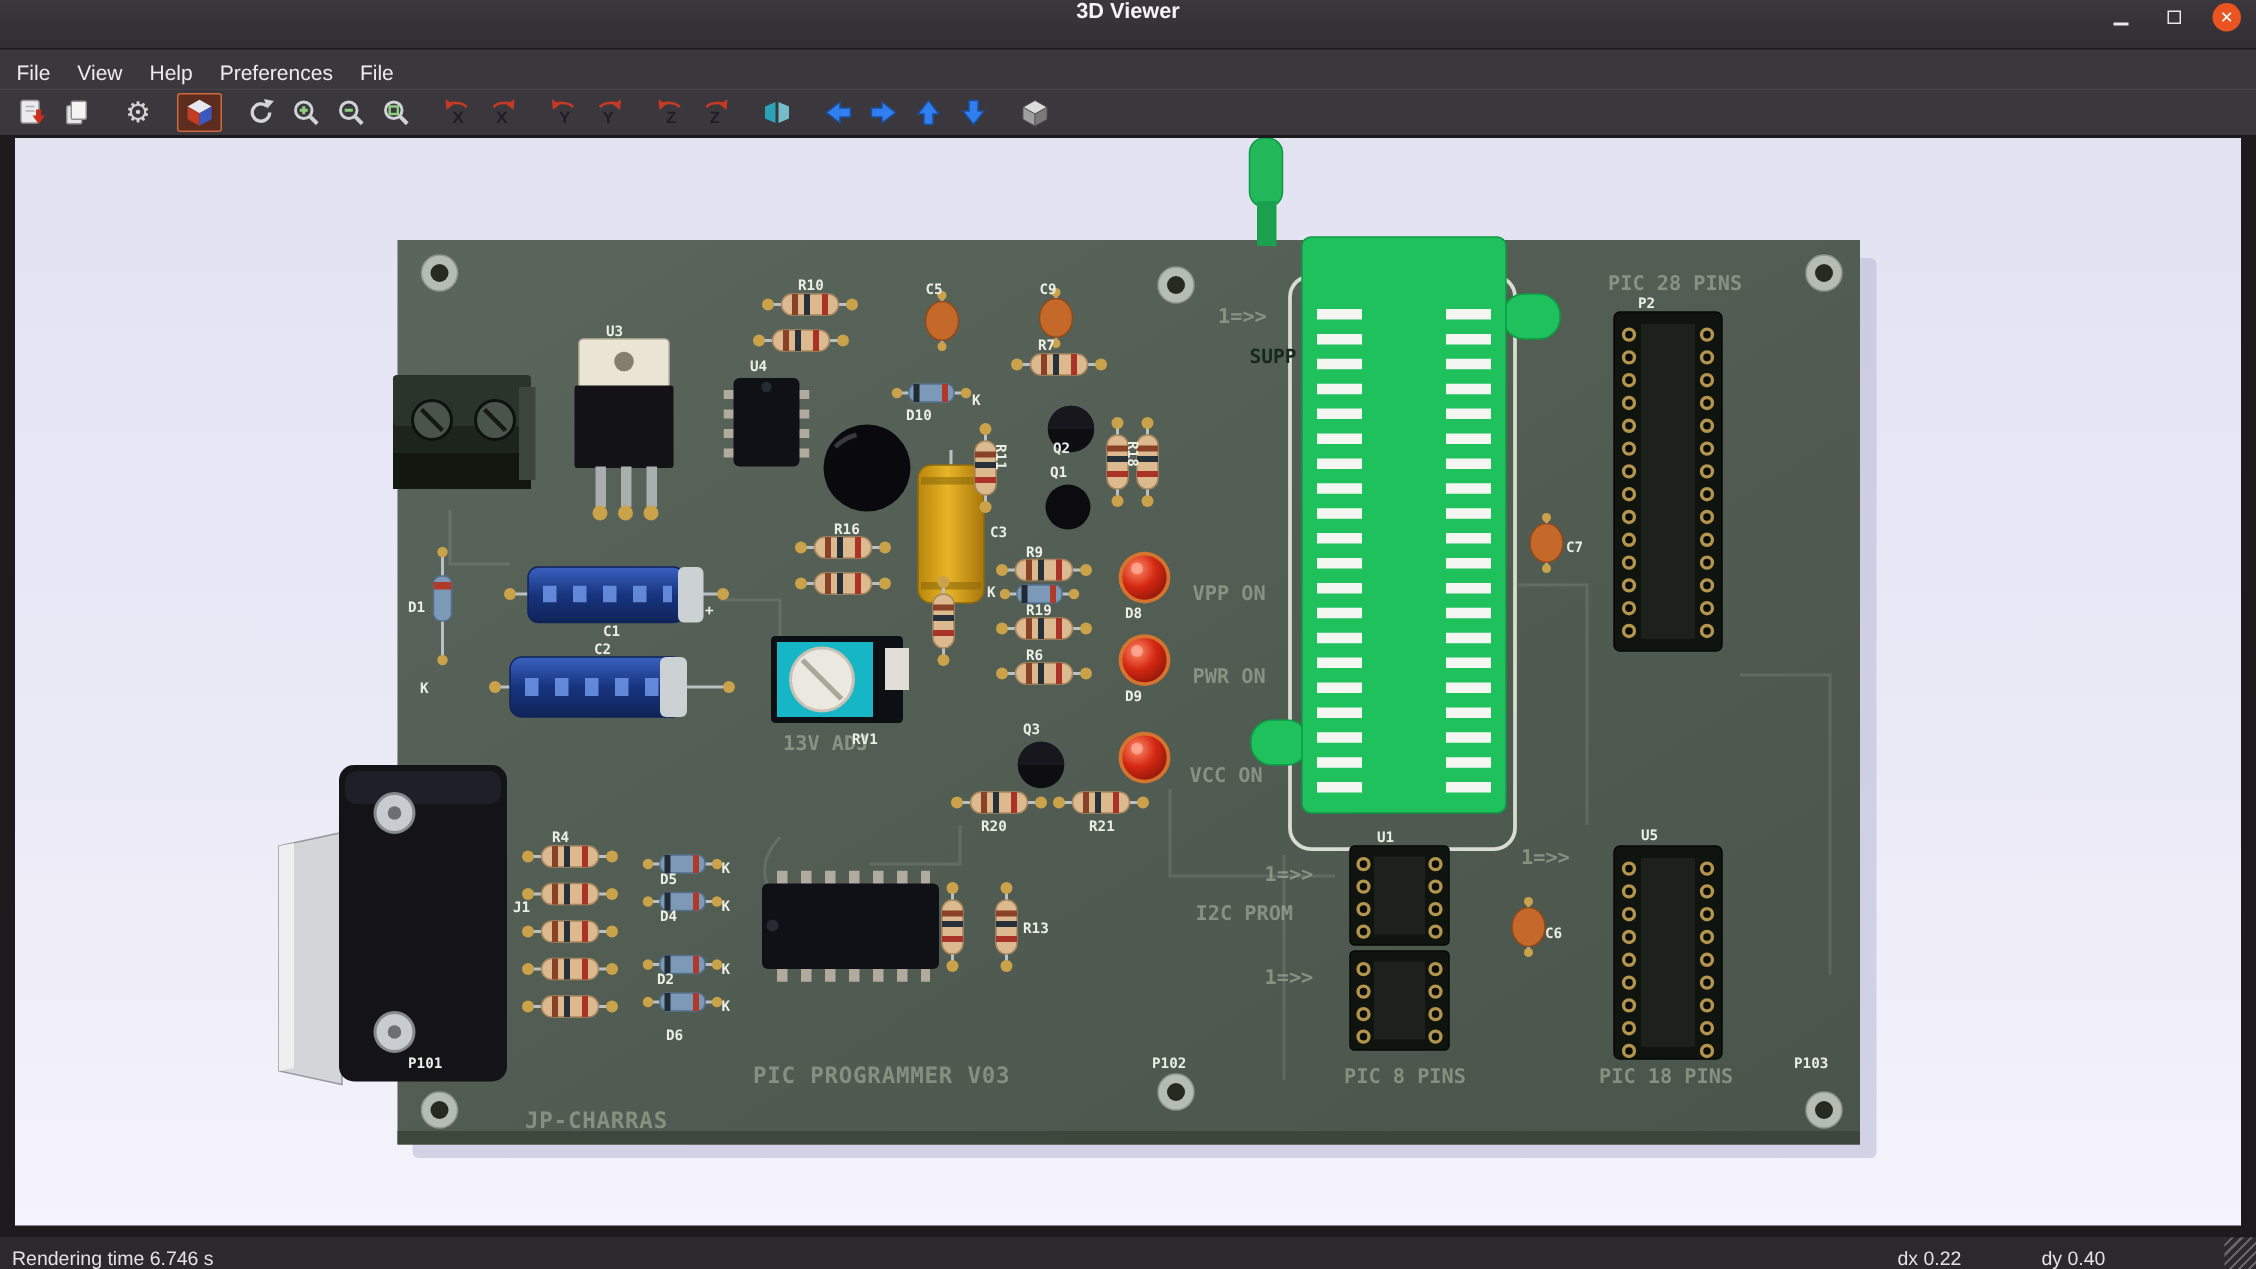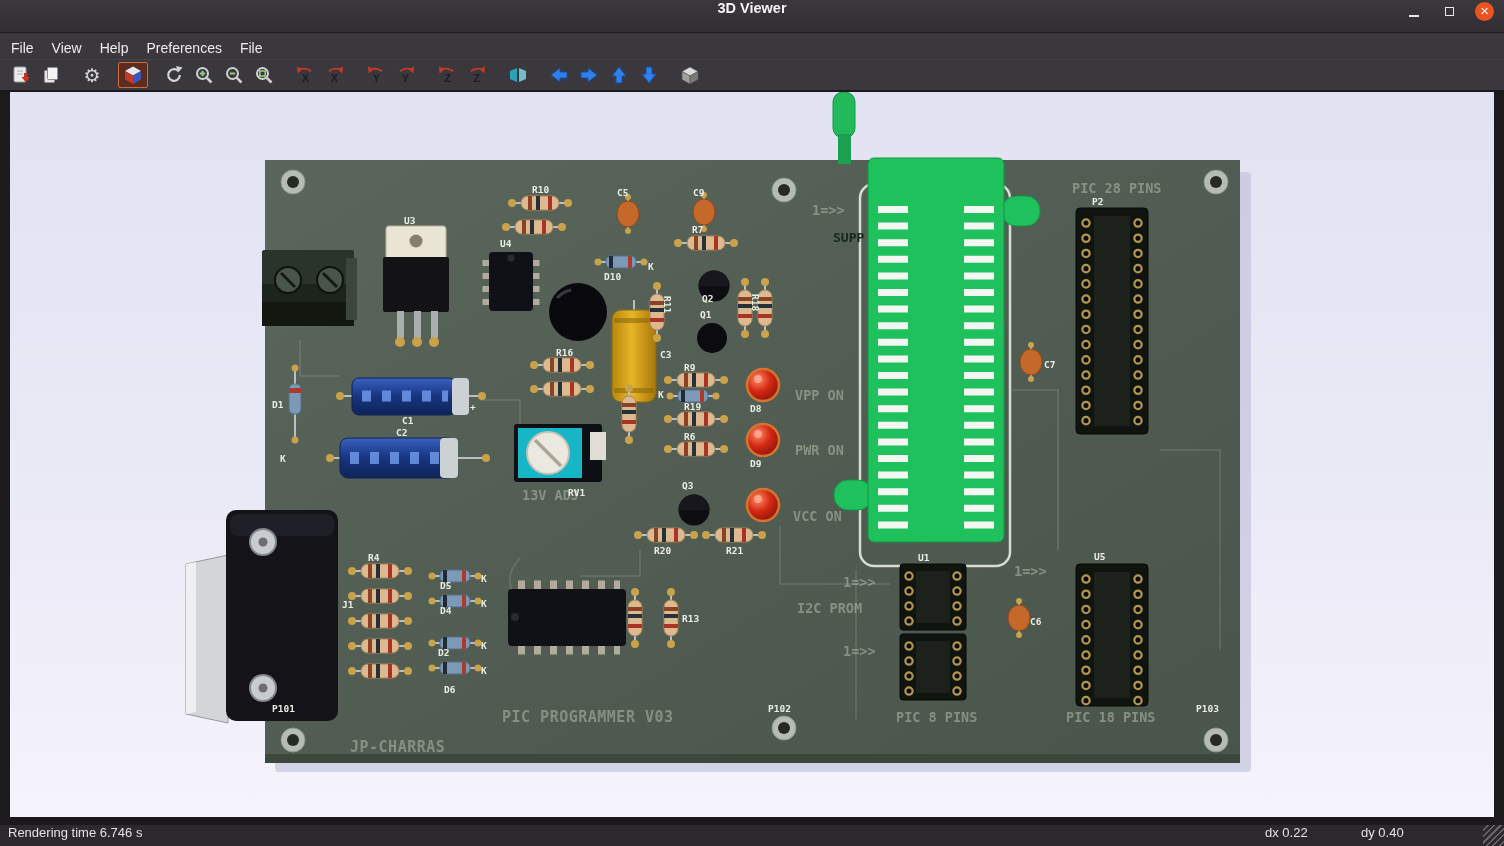--- a/index.html
+++ b/index.html
@@ -40,21 +40,21 @@
     background:linear-gradient(180deg,#e3e2f1 0%,#eae9f6 55%,#f5f4fc 100%)}
   .pcb-svg{position:absolute;inset:0;width:100%;height:100%;display:block}
   svg text{user-select:none}
   .ref{font:700 9.5px "DejaVu Sans Mono",monospace;fill:#eaeee5}
   .silk-faint{font:700 13.5px "DejaVu Sans Mono",monospace;fill:#a7b5a1;opacity:.62}
   .silk-big{font:700 15px "DejaVu Sans Mono",monospace;fill:#a7b5a1;opacity:.6;letter-spacing:.5px}
   .silk-dark{font:800 13px "DejaVu Sans Mono",monospace;fill:#16281c}
 
   
   .statusbar{flex:0 0 21px;background:#2b292c;color:#e3e1e3;font-size:13px;
-    display:flex;align-items:flex-start;position:relative}
+    display:flex;align-items:flex-end;position:relative}
   .status-left{padding-left:8px}
   .status-dx{position:absolute;left:1265px}
   .status-dy{position:absolute;left:1361px}
   .grip{position:absolute;right:0;top:0;width:21px;height:21px;
     background:repeating-linear-gradient(135deg,transparent 0 3px,#67656a 3px 4.5px)}
 </style>
 </head>
 <body>
 
 <div class="window">

